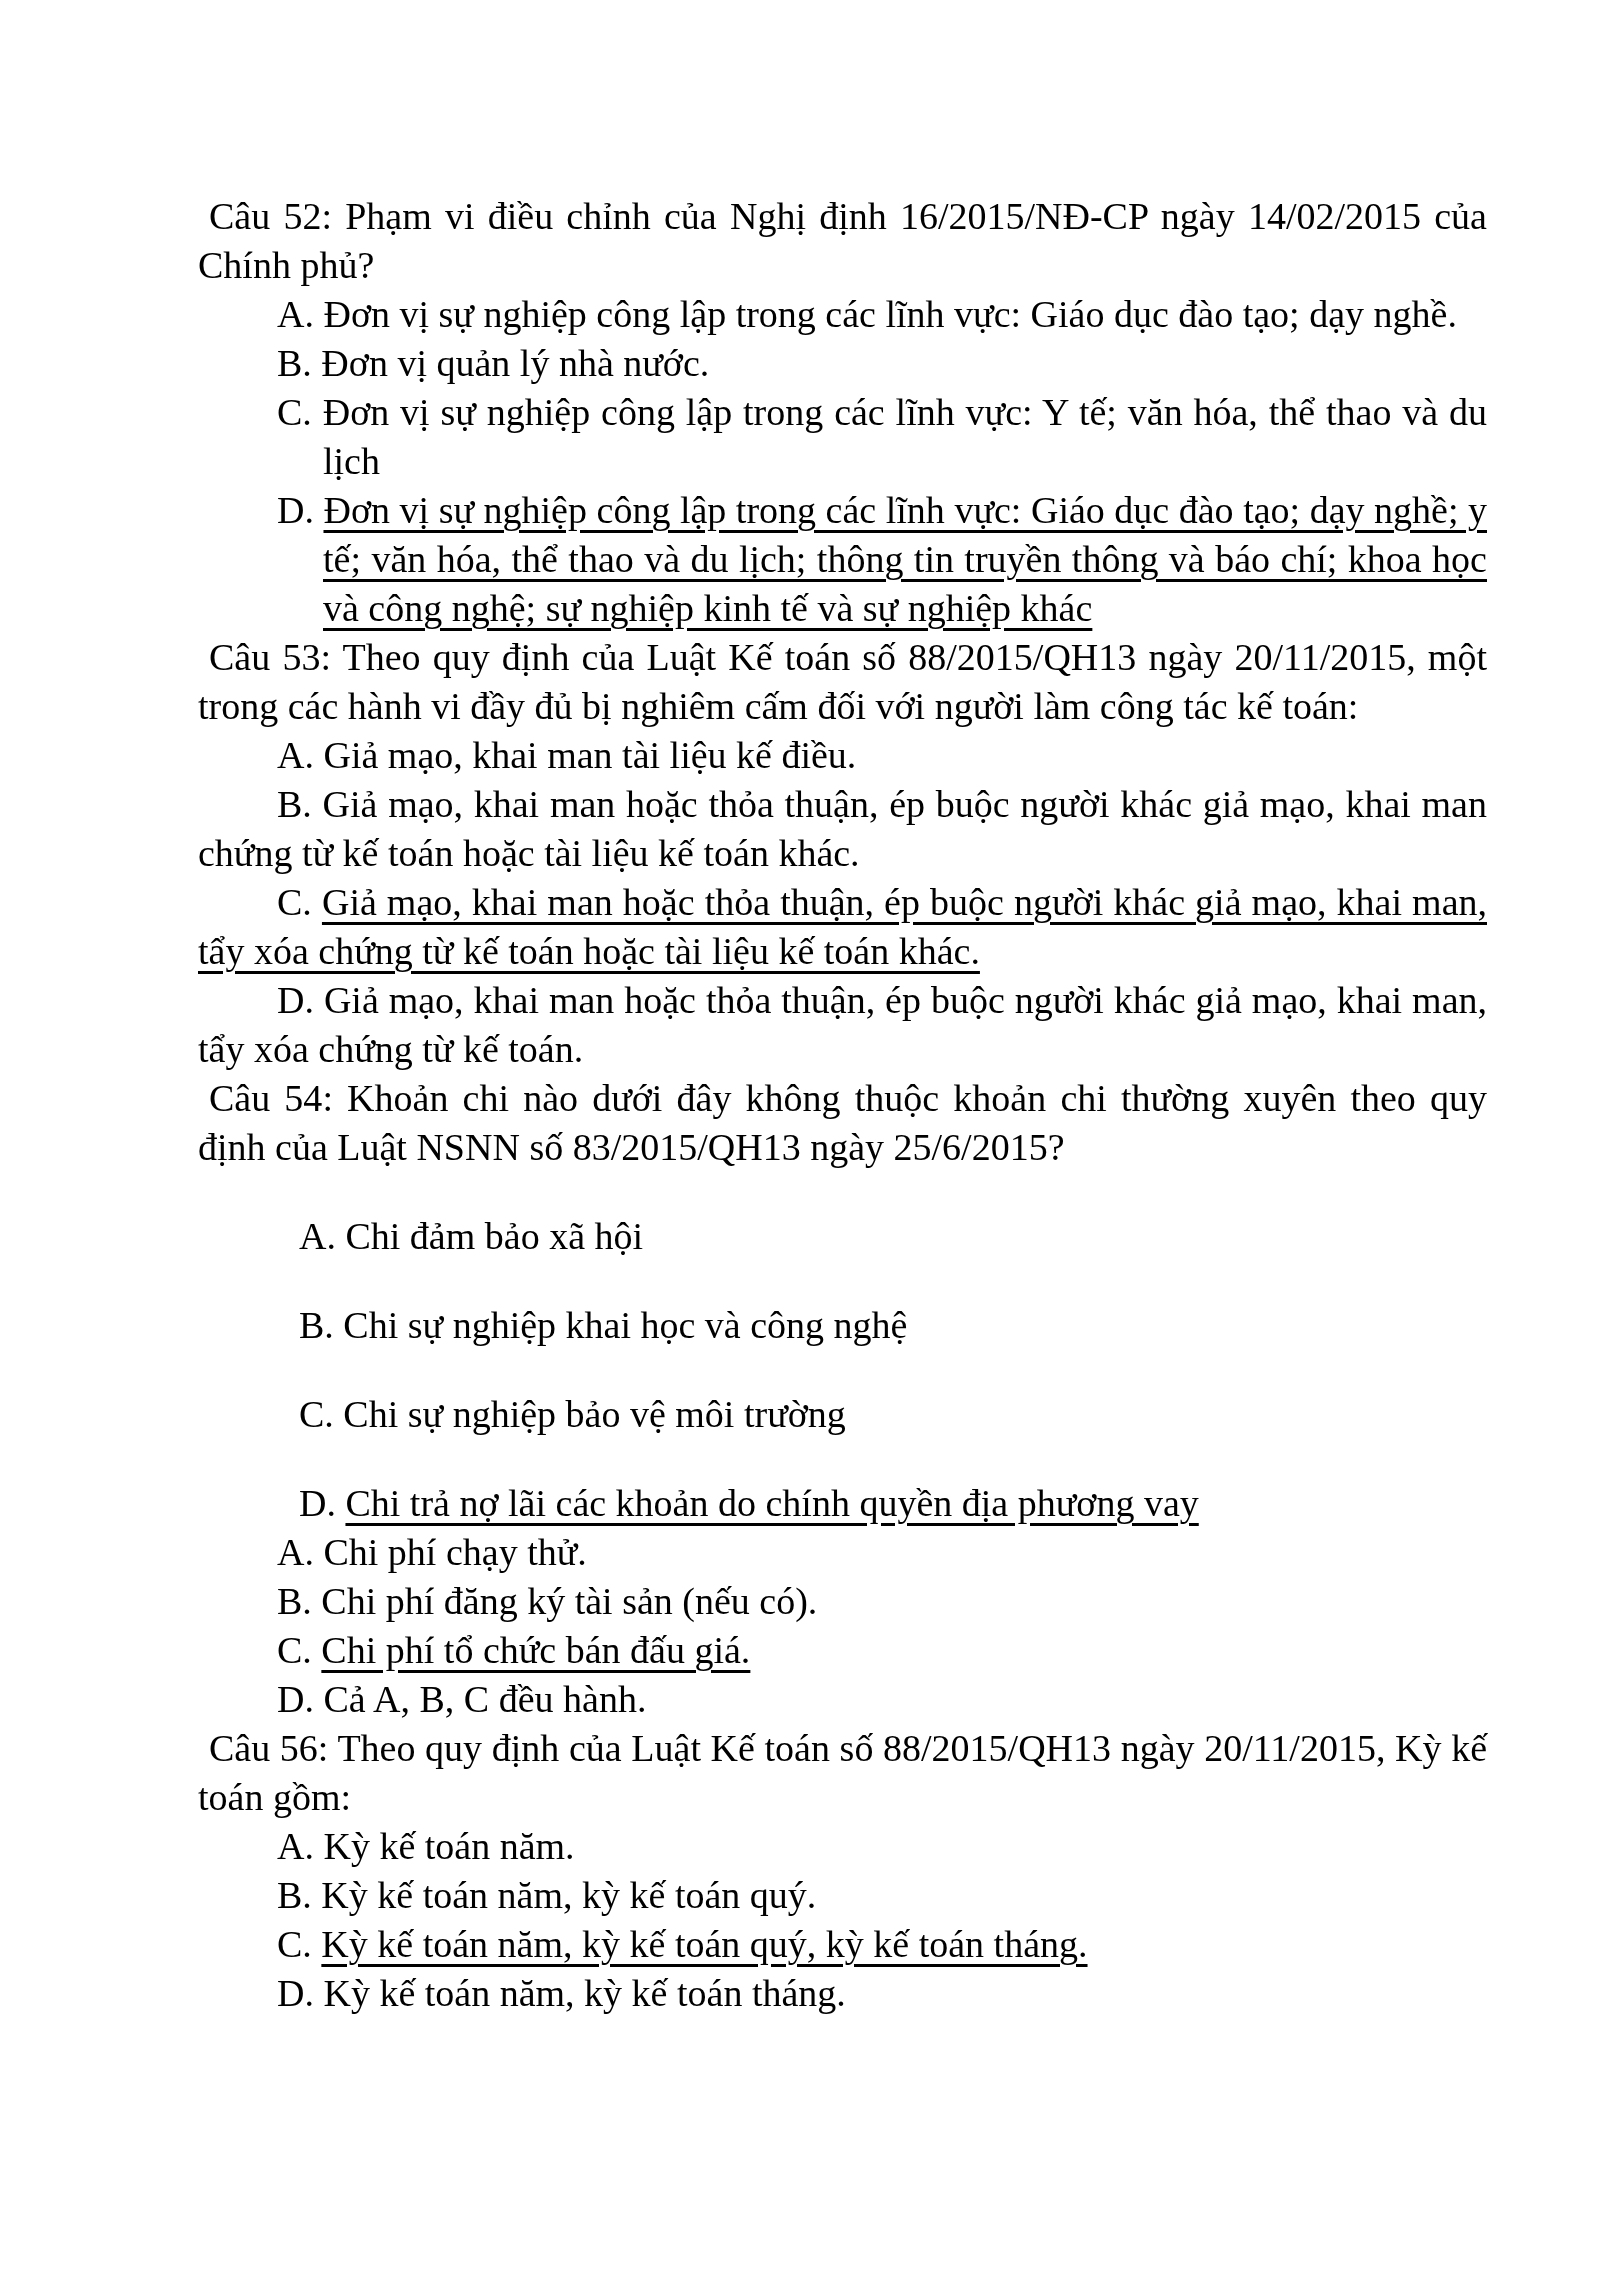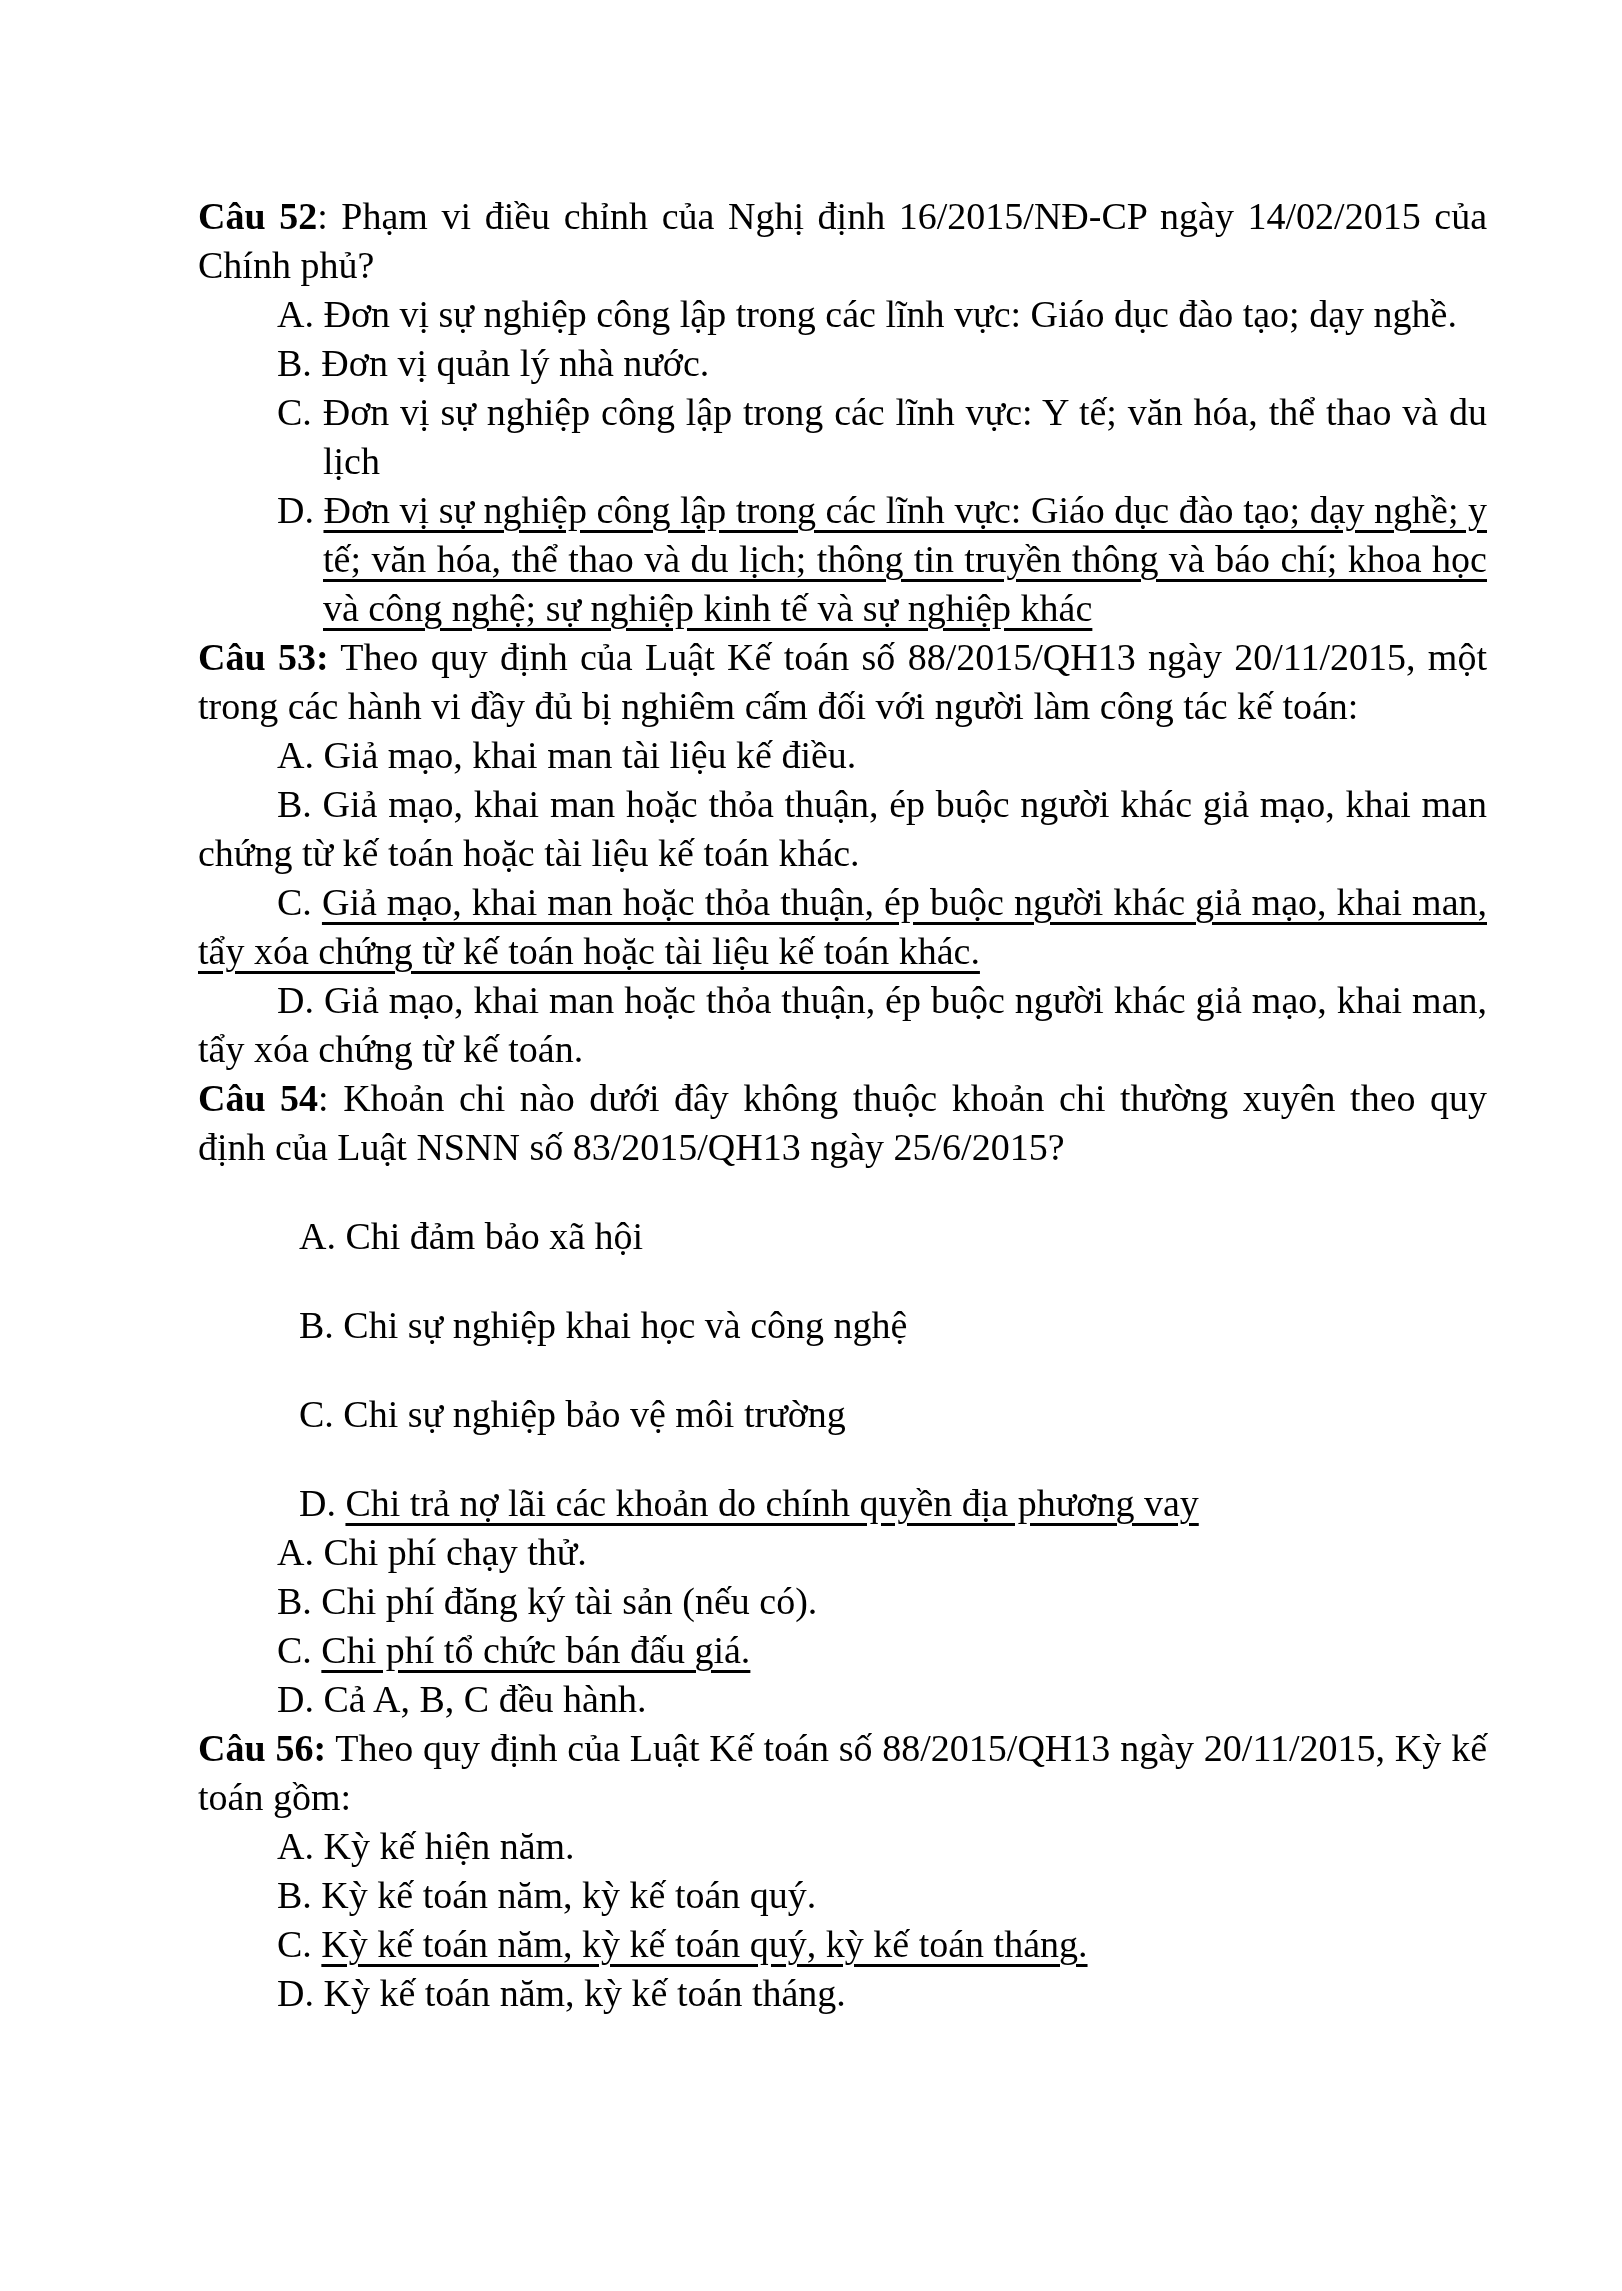--- a/index.html
+++ b/index.html
@@ -22,21 +22,22 @@
     position: absolute;
     left: 198px;
     top: 192px;
     width: 1289px;
   }
   p { margin: 0; }
   .q {
     text-align: justify;
   }
   .qlabel {
-    font-weight: bold;
+    font-weight: normal;
+    margin-left: 11px;
   }
   
   .opt-hang {
     text-align: justify;
     padding-left: 125px;
     text-indent: -46px;
   }
   
   .opt-para {
     text-align: justify;
@@ -89,21 +90,21 @@
 
     <div>
       <p class="opt-plain"><span>A.</span> <span>Chi phí chạy thử.</span></p>
       <p class="opt-plain"><span>B.</span> <span>Chi phí đăng ký tài sản (nếu có).</span></p>
       <p class="opt-plain"><span>C.</span> <span class="u">Chi phí tổ chức bán đấu giá.</span></p>
       <p class="opt-plain"><span>D.</span> <span>Cả A, B, C đều hành.</span></p>
     </div>
 
     <div>
       <p class="q"><span class="qlabel">Câu 56:</span><span> </span><span>Theo quy định của Luật Kế toán số 88/2015/QH13 ngày 20/11/2015, Kỳ kế toán gồm:</span></p>
-      <p class="opt-plain"><span>A.</span> <span>Kỳ kế hiện năm.</span></p>
+      <p class="opt-plain"><span>A.</span> <span>Kỳ kế toán năm.</span></p>
       <p class="opt-plain"><span>B.</span> <span>Kỳ kế toán năm, kỳ kế toán quý.</span></p>
       <p class="opt-plain"><span>C.</span> <span class="u">Kỳ kế toán năm, kỳ kế toán quý, kỳ kế toán tháng.</span></p>
       <p class="opt-plain"><span>D.</span> <span>Kỳ kế toán năm, kỳ kế toán tháng.</span></p>
     </div>
 
   </div>
 </div>
 
 
 </body></html>

